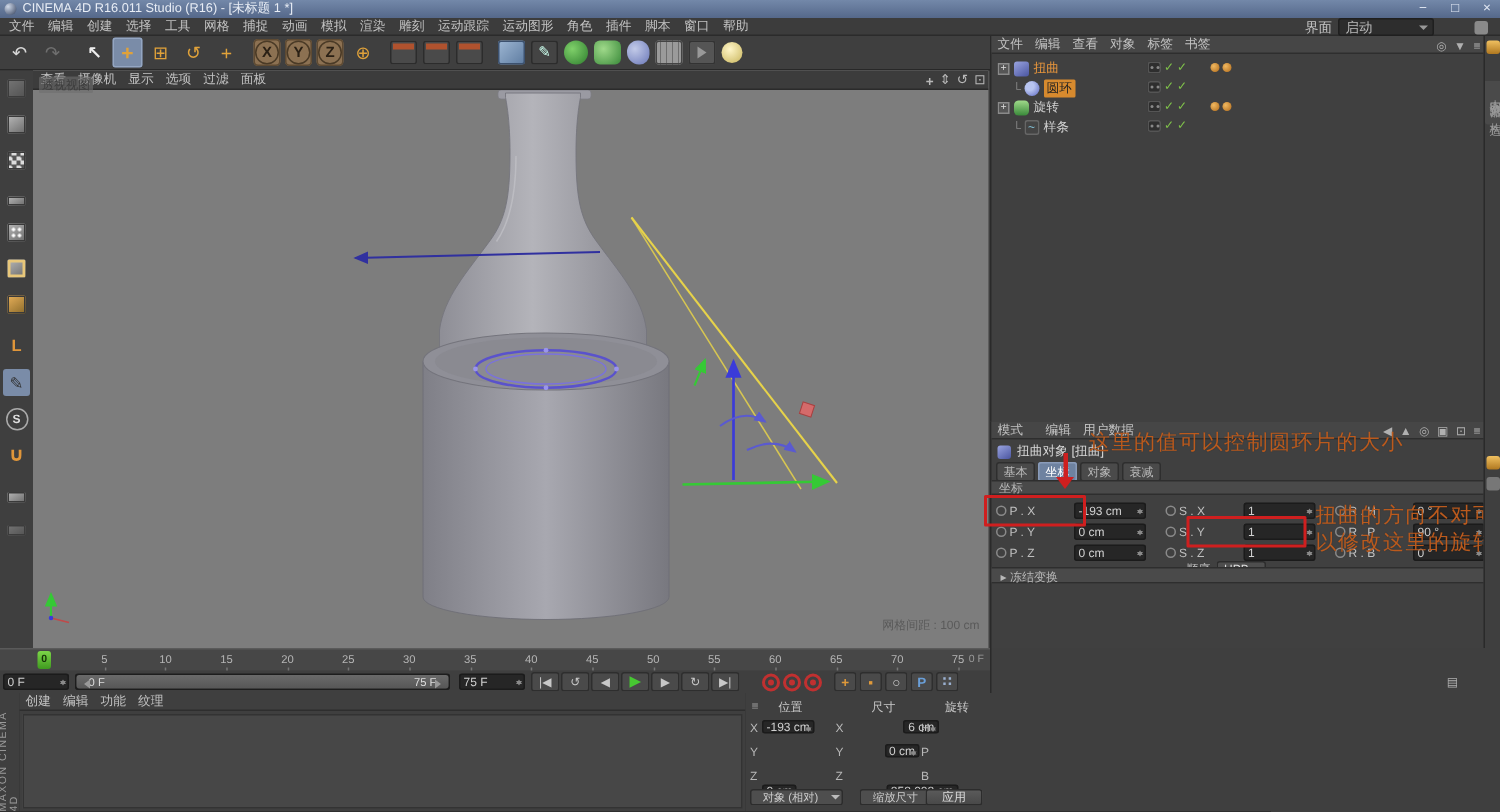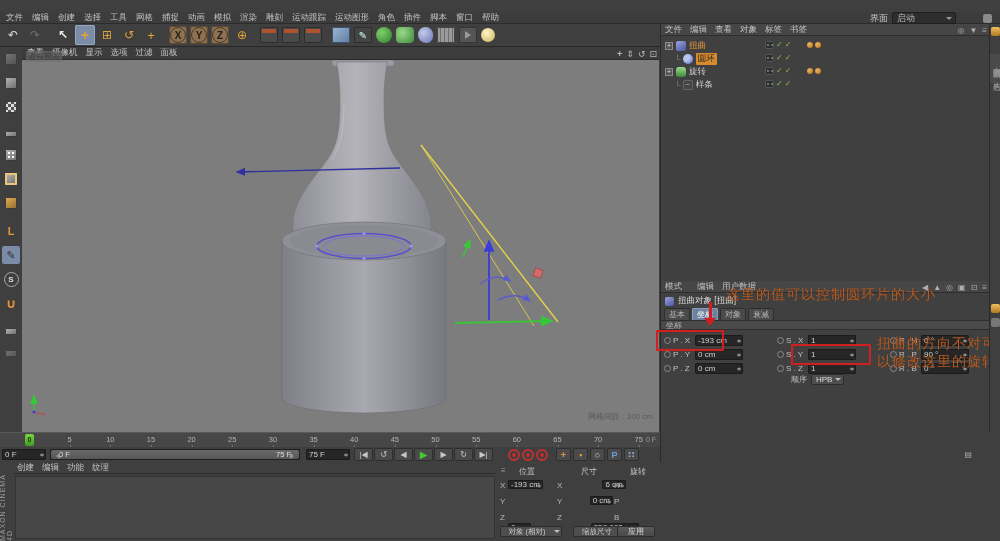--- a/index.html
+++ b/index.html
@@ -84,21 +84,21 @@
   
   .am{left:660px;top:281px;width:329px;height:151px;background:#404040;border-left:1px solid #2a2a2a;}
   .am-title{position:absolute;left:4px;top:14px;display:flex;align-items:center;gap:4px;color:#d8d8d8;font-size:8.5px;}
   .am-title .oicon{width:9px;height:9px;border-radius:2px;background:linear-gradient(145deg,#9aa4e0,#4a55a0);}
   .am-tabs{position:absolute;left:3px;top:27px;display:flex;gap:2px;}
   .am-tab{background:#4a4a4a;box-shadow:inset 0 0 0 1px #2e2e2e;color:#b8b8b8;padding:1px 5px;border-radius:2px;font-size:8px;}
   .am-tab.active{background:#6e82a0;color:#fff;box-shadow:inset 0 0 0 1px #8a9cba;}
   .am-section{position:absolute;left:0;top:39px;width:329px;height:10px;background:#4a4a4a;border-top:1px solid #2e2e2e;border-bottom:1px solid #2e2e2e;color:#b5b5b5;padding-left:5px;line-height:10px;font-size:8px;box-sizing:border-box;}
   .fcell{position:absolute;display:flex;align-items:center;height:13px;}
   .fdot{width:7px;height:7px;border:1.5px solid #8a8a8a;border-radius:50%;margin-right:2px;box-sizing:border-box;}
-  .flabel{color:#c0c0c0;font-size:8px;width:22px;white-space:nowrap;}
+  .flabel{color:#c0c0c0;font-size:8px;width:43px;white-space:nowrap;}
   .fld{background:#262626;box-shadow:inset 0 0 0 1px #1b1b1b;color:#d0d0d0;font-size:8px;height:11px;line-height:11px;padding:0 3px;border-radius:2px;position:relative;}
   .fld .spin{position:absolute;right:1px;top:2px;width:5px;height:7px;}
   .fld .spin:before{content:"";position:absolute;left:0;top:0;border:2.5px solid transparent;border-bottom:3px solid #8a8a8a;}
   .fld .spin:after{content:"";position:absolute;left:0;bottom:-1px;border:2.5px solid transparent;border-top:3px solid #8a8a8a;}
   .order-dd{background:#4e4e4e;box-shadow:inset 0 0 0 1px #2c2c2c;border-radius:2px;color:#ddd;font-size:8px;height:11px;line-height:11px;padding:0 12px 0 5px;position:relative;}
   .order-dd:after{content:"";position:absolute;right:3px;top:4px;border:3px solid transparent;border-top-color:#bbb;}
   .freeze{position:absolute;left:0;top:97px;width:329px;height:11px;background:#4a4a4a;border-top:1px solid #2e2e2e;border-bottom:1px solid #2e2e2e;color:#b8b8b8;font-size:8px;line-height:11px;padding-left:6px;box-sizing:border-box;}
   
   .note{position:absolute;color:#bb5a1d;font-weight:normal;font-size:14px;letter-spacing:1px;white-space:nowrap;text-shadow:0 0 1px rgba(0,0,0,.2);}
   .redbox{position:absolute;border:2px solid #cf1f1f;border-radius:1px;}
@@ -139,20 +139,29 @@
   .cp-dd:after{content:"";position:absolute;right:2px;top:4px;border:3px solid transparent;border-top-color:#bbb;}
   .cp-btn{position:absolute;background:linear-gradient(#5c5c5c,#474747);box-shadow:inset 0 0 0 1px #2c2c2c;border-radius:2px;color:#ddd;font-size:8px;height:11px;line-height:11px;text-align:center;}
   .rbottom{left:660px;top:462px;width:340px;height:79px;background:#3f3f3f;}
   .rtrans{left:660px;top:432px;width:329px;height:30px;background:#3f3f3f;border-left:1px solid #2a2a2a;}
 </style>
 </head>
 <body>
 
 <div id="app">
 
+  <div class="abs titlebar">
+    <span class="title-icon"></span>
+    <span>CINEMA 4D R16.011 Studio (R16) - [未标题 1 *]</span>
+    <span class="win-controls">
+      <span>−</span>
+      <span>□</span>
+      <span>×</span>
+    </span>
+  </div>
 
   <div class="abs menubar">
     <div style="display:flex">
 
     <span class="mi">文件</span>
         <span class="mi">编辑</span>
         <span class="mi">创建</span>
         <span class="mi">选择</span>
         <span class="mi">工具</span>
         <span class="mi">网格</span>
@@ -493,20 +502,21 @@
       <span class="fdot"></span>
         <span class="flabel">R . B</span>
       <span class="fld" style="width:42px"><span>0 °</span><span class="spin"></span></span>
     </div>
 
     <div class="fcell" style="left:130px;top:86px;top:92px">
       <span class="flabel" style="width:auto;margin-right:4px">顺序</span>
       <span class="order-dd">HPB</span>
     </div>
 
+    <div class="freeze"><span>▸</span> <span>冻结变换</span></div>
   </div>
 
   <div class="abs note" style="left:726px;top:286px">这里的值可以控制圆环片的大小</div>
   <div class="abs redarrow-line" style="left:709px;top:302px;height:18px"></div>
   <div class="abs redarrow-head" style="left:704px;top:318px"></div>
   <div class="abs redbox" style="left:656px;top:330px;width:64px;height:17px"></div>
   <div class="abs redbox" style="left:791px;top:344px;width:76px;height:17px"></div>
   <div class="abs note" style="left:877px;top:335px">扭曲的方向不对可</div>
   <div class="abs note" style="left:877px;top:353px">以修改这里的旋转</div>
 

